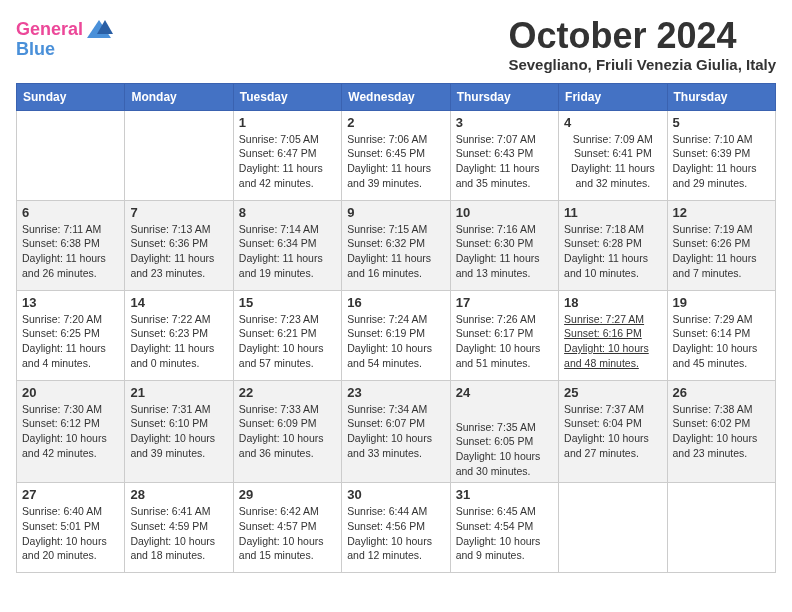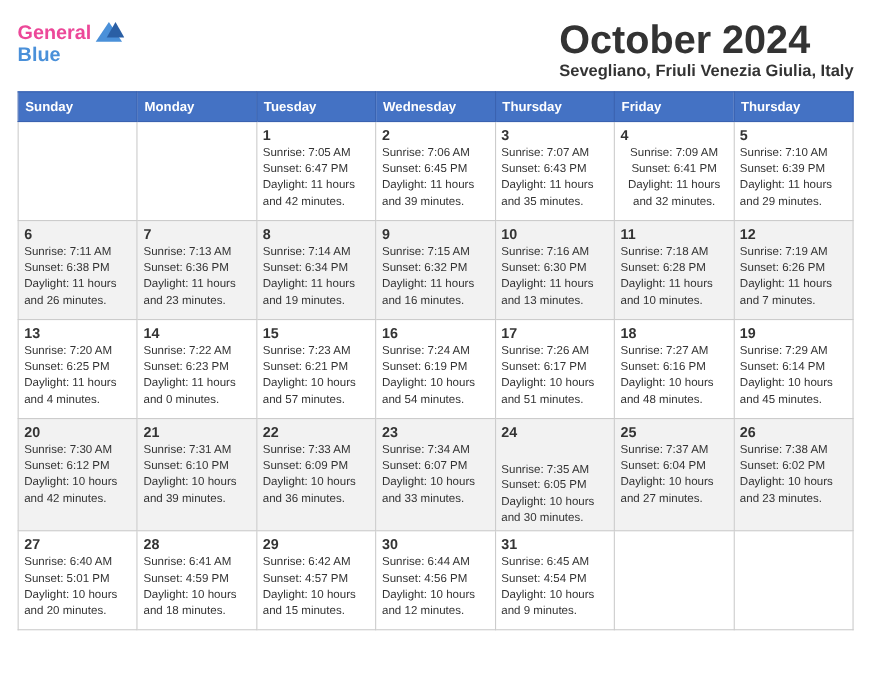--- a/index.html
+++ b/index.html
@@ -231,21 +231,21 @@
 Daylight: 10 hours and 54 minutes.</div>
         </td>
         <td>
           <div class="day-number">17</div>
           <div class="day-info" style="white-space: pre-line;">Sunrise: 7:26 AM
 Sunset: 6:17 PM
 Daylight: 10 hours and 51 minutes.</div>
         </td>
         <td>
           <div class="day-number">18</div>
-          <div class="day-info" style="white-space: pre-line;">Sunrise: 7:27 AM
+          <div class="day-info" style="white-space: pre-line; text-decoration: underline;">Sunrise: 7:27 AM
 Sunset: 6:16 PM
 Daylight: 10 hours and 48 minutes.</div>
         </td>
         <td>
           <div class="day-number">19</div>
           <div class="day-info" style="white-space: pre-line;">Sunrise: 7:29 AM
 Sunset: 6:14 PM
 Daylight: 10 hours and 45 minutes.</div>
         </td>
       </tr>

